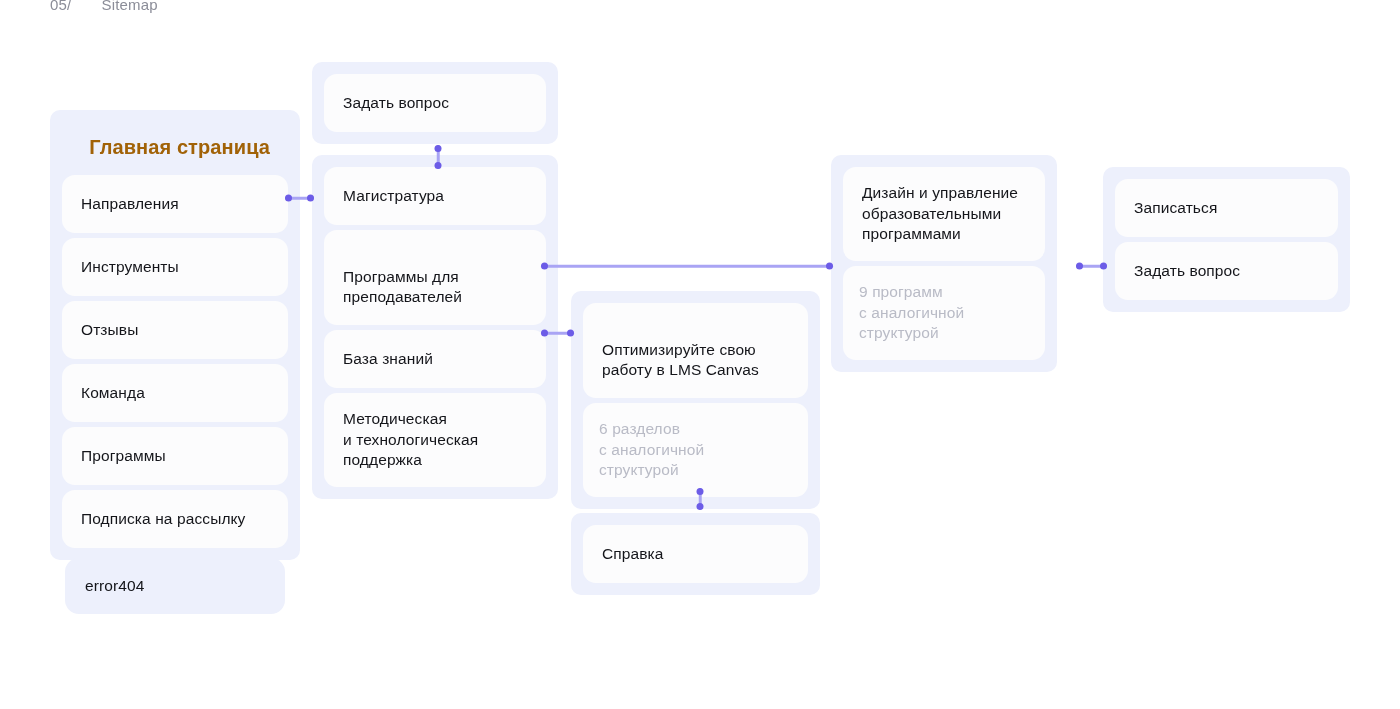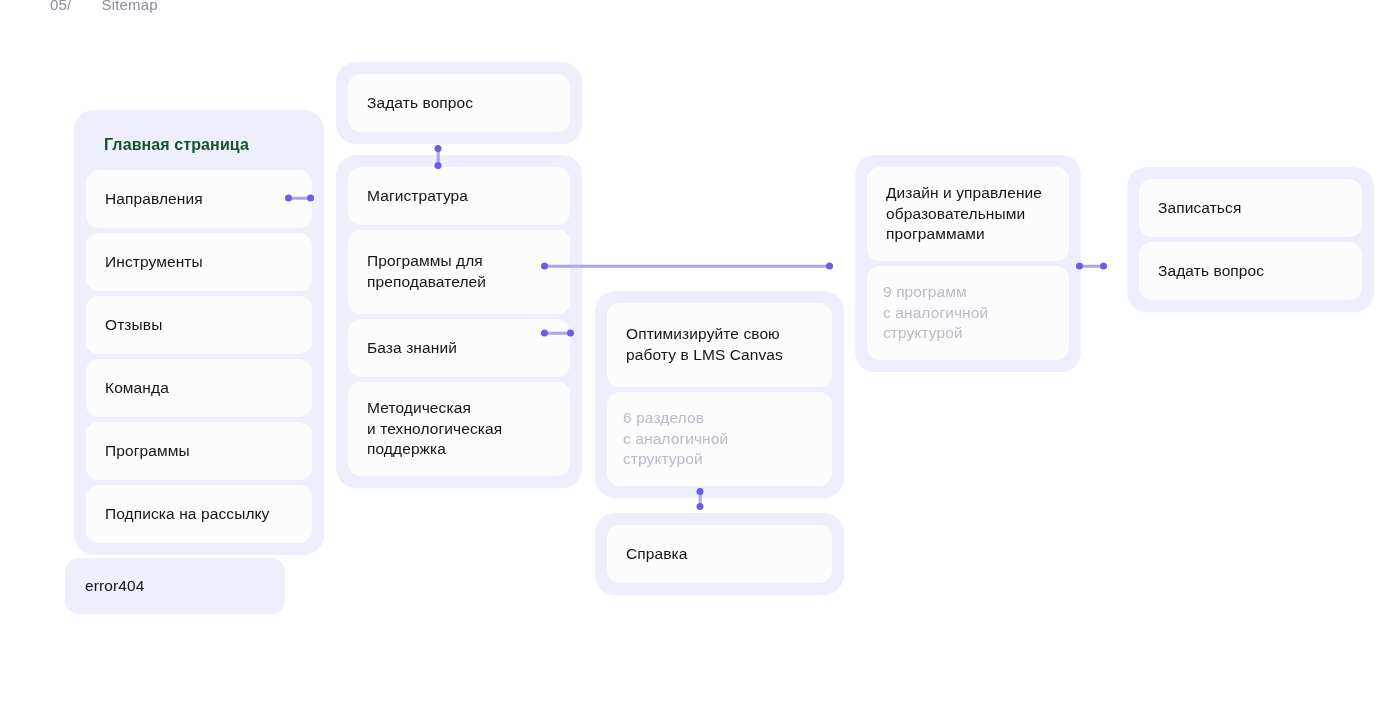--- a/index.html
+++ b/index.html
@@ -31,31 +31,31 @@
     font-size: 15px;
     letter-spacing: 0.2px;
   }
   .page-header .num { color: #8b8d98; }
   .page-header .label { color: #8b8d98; }
 
   
   .group {
     position: absolute;
     background: #edf0fc;
-    border-radius: 20px;
+    border-radius: 10px;
     padding: 12px;
-    margin-left: 24px;
   }
 
   .group-title {
-    font-size: 16px;
+    font-size: 20px;
     font-weight: 600;
-    color: #14532d;
+    color: #a16207;
     padding: 14px 18px 16px 18px;
     letter-spacing: 0.1px;
+    text-align: right;
   }
 
   
   .card {
     background: #fcfcfd;
     border-radius: 13px;
     padding: 17px 19px;
     margin-bottom: 5px;
     font-size: 15.5px;
     line-height: 1.33;
@@ -63,21 +63,21 @@
     letter-spacing: 0.1px;
     display: flex;
     align-items: center;
   }
   .card:last-child { margin-bottom: 0; }
   .card.muted { color: #b9bbc6; padding-left: 16px; }
   .card .txt { white-space: pre-line; width: 100%; }
 
   
   .h-one   { height: 58px; }
-  .h-two   { height: 84px; }
+  .h-two   { height: 95px; align-items: flex-end; }
   .h-three { height: 94px; }
 
   
   .plain-card {
     position: absolute;
     background: #edf0fc;
     border-radius: 14px;
     padding: 19px 20px;
     font-size: 15.5px;
     color: #14151a;

